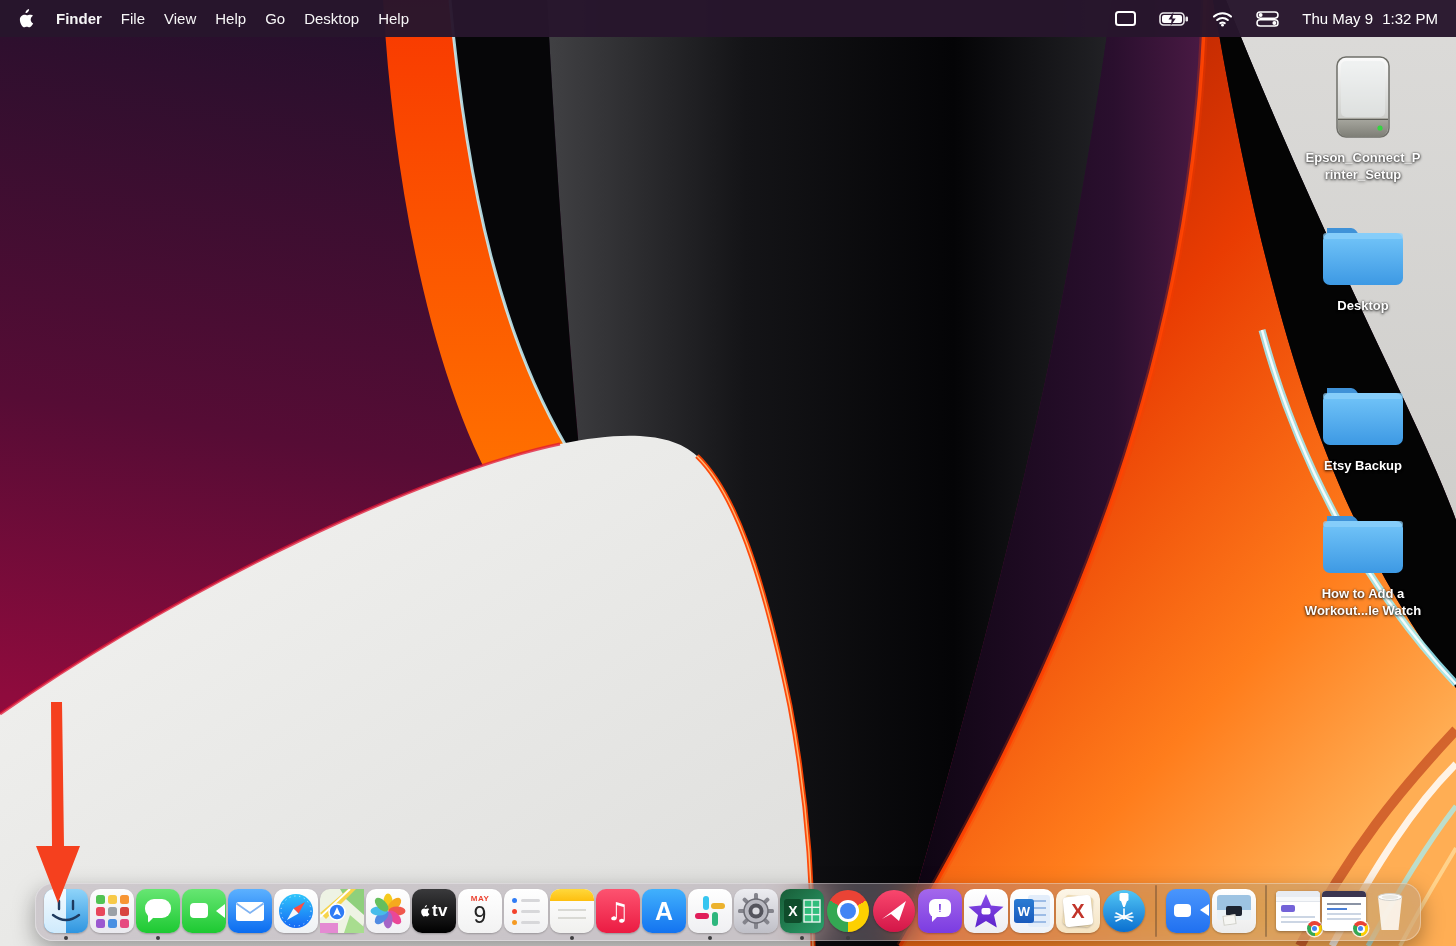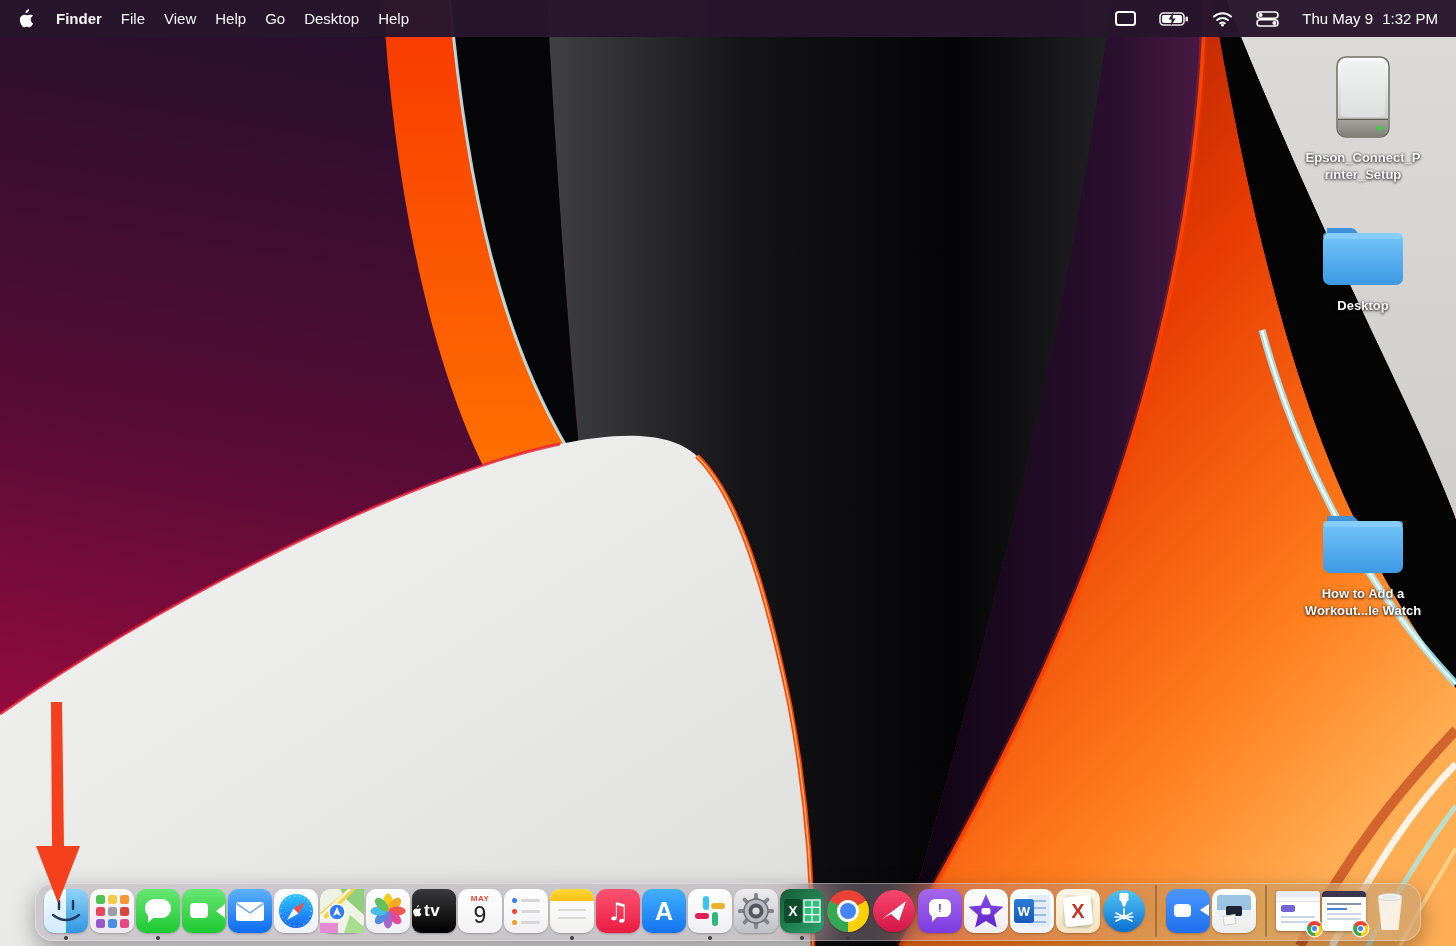--- a/index.html
+++ b/index.html
@@ -65,21 +65,21 @@
   .i-notes .t::after{content:"";position:absolute;left:8px;right:8px;top:20px;height:2px;background:#d9d9d4;
         box-shadow:0 8px 0 #d9d9d4;}
   
   .i-music .t{background:linear-gradient(180deg,#fd5370,#eb1b42);color:#fff;}
   .i-music .t::before{content:"♫";position:absolute;inset:0;display:flex;align-items:center;justify-content:center;
         font-size:25px;font-family:"DejaVu Sans",sans-serif;}
   
   .i-appstore .t{background:linear-gradient(180deg,#41b1fd,#1373f0);color:#fff;display:flex;align-items:center;justify-content:center;}
   .i-appstore .glyph{font-size:25px;font-weight:700;}
   
-  .i-atv .t{background:linear-gradient(180deg,#3a3a3c,#000);color:#fff;display:flex;align-items:center;gap:2px;border-radius:9px;}
+  .i-atv .t{background:linear-gradient(180deg,#3a3a3c,#000);color:#fff;display:flex;align-items:center;justify-content:center;gap:2px;}
   .i-atv .glyph{font-size:17px;font-weight:700;letter-spacing:.5px;}
   
   .i-cal .t{background:linear-gradient(180deg,#fff,#f2f2f2);text-align:center;}
   .i-cal .mon{display:block;margin-top:5px;font-size:8px;font-weight:700;color:#ec4433;letter-spacing:.5px;}
   .i-cal .day{display:block;font-size:23px;font-weight:300;color:#242424;line-height:24px;}
   
   .i-rem .t{background:linear-gradient(180deg,#fff,#f0f0f2);padding:9px 8px;box-sizing:border-box;}
   .i-rem .row{display:flex;align-items:center;gap:4px;margin-bottom:6px;}
   .i-rem .dot{width:5px;height:5px;border-radius:50%;}
   .i-rem .bar{flex:1;height:2.5px;background:#d7d7da;border-radius:2px;}
@@ -305,20 +305,32 @@
         <path d="M6 4 h24 a6 6 0 0 1 5 2.6 L39 12 H6 Z" fill="#3f92d8"></path>
         <rect x="2" y="9" width="80" height="52" rx="7" fill="url(#fB)"></rect>
         <rect x="2" y="9" width="80" height="6" rx="3" fill="#8ed2fb" opacity=".7"></rect>
       </svg>
     </div>
     <div class="lbl">
       <span>Desktop</span>
     </div>
   </div>
 
+  <div class="desk" style="top:384px">
+    <div class="art" style="height:64px">
+      <svg width="84" height="64" viewBox="0 0 84 64">
+        <path d="M6 4 h24 a6 6 0 0 1 5 2.6 L39 12 H6 Z" fill="#3f92d8"></path>
+        <rect x="2" y="9" width="80" height="52" rx="7" fill="url(#fB)"></rect>
+        <rect x="2" y="9" width="80" height="6" rx="3" fill="#8ed2fb" opacity=".7"></rect>
+      </svg>
+    </div>
+    <div class="lbl">
+      <span>Etsy Backup</span>
+    </div>
+  </div>
 
   <div class="desk" style="top:512px">
     <div class="art" style="height:64px">
       <svg width="84" height="64" viewBox="0 0 84 64">
         <path d="M6 4 h24 a6 6 0 0 1 5 2.6 L39 12 H6 Z" fill="#3f92d8"></path>
         <rect x="2" y="9" width="80" height="52" rx="7" fill="url(#fB)"></rect>
         <rect x="2" y="9" width="80" height="6" rx="3" fill="#8ed2fb" opacity=".7"></rect>
       </svg>
     </div>
     <div class="lbl">

